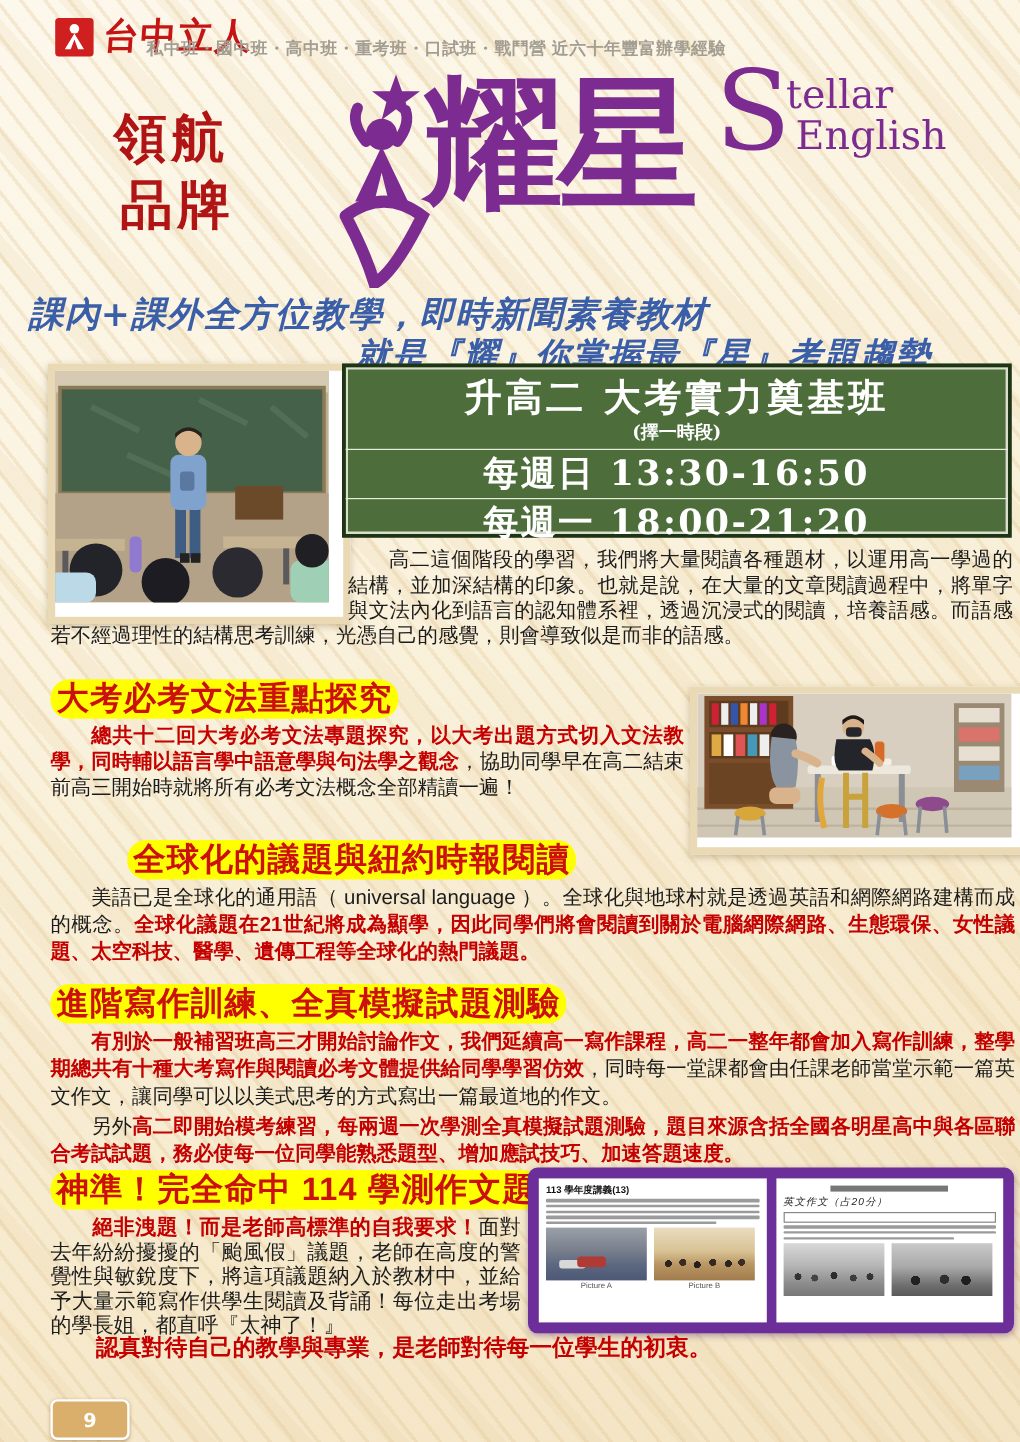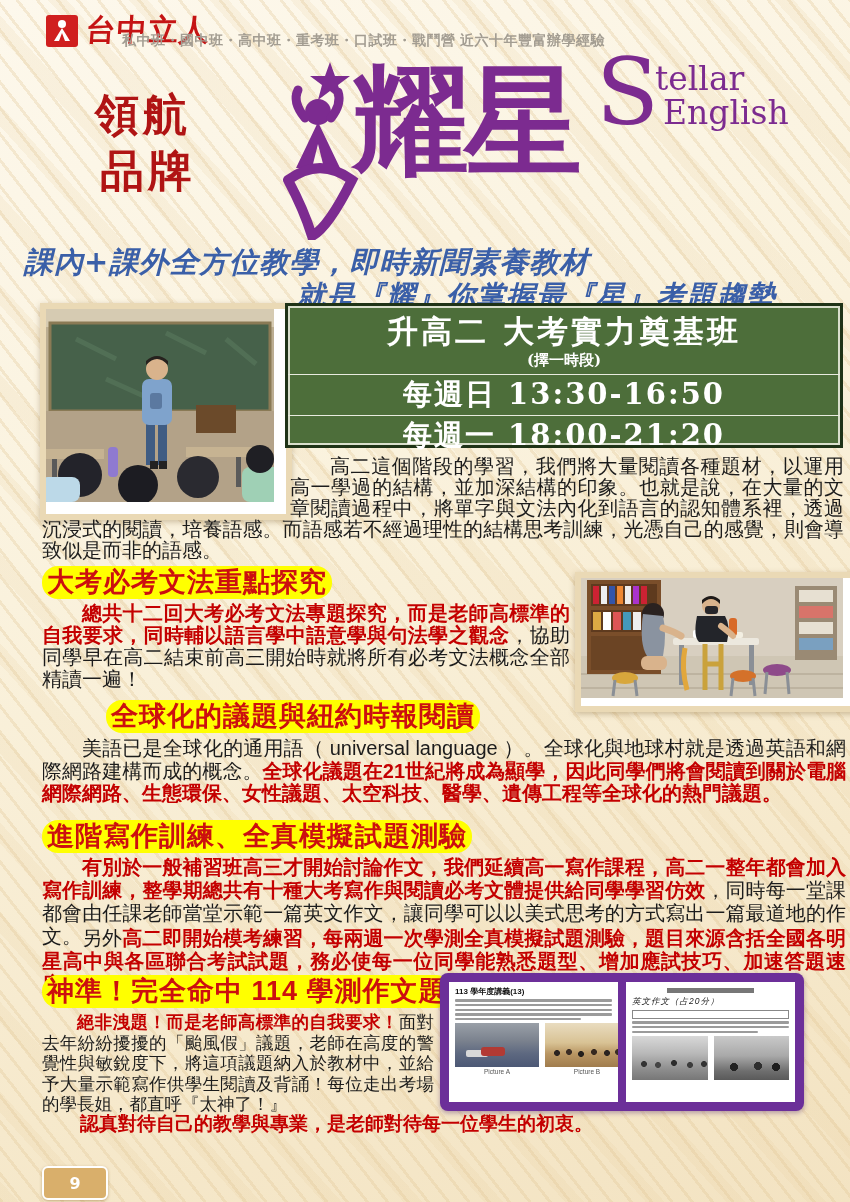--- a/index.html
+++ b/index.html
@@ -44,40 +44,40 @@
   .sched{left:285px;top:303px;width:558px;height:145px;background:#4d6e3a;
     border:3px solid #1f3317;box-shadow:inset 0 0 0 2px #d9dfcc;box-sizing:border-box;
     display:flex;flex-direction:column;color:#fff;font-family:"DejaVu Serif",serif;}
   .sched .r-title{flex:0 0 68px;display:flex;flex-direction:column;align-items:center;justify-content:center;}
   .sched .t1{font-size:31px;font-weight:bold;letter-spacing:3px;}
   .sched .t2{font-size:15px;font-weight:bold;margin-top:-2px;}
   .sched .r-time{flex:1;display:flex;align-items:center;justify-content:center;
     border-top:1px solid #e9ebdf;font-size:29px;font-weight:bold;letter-spacing:2px;}
 
   
-  .para{font-size:20px;line-height:21px;color:#1c1c1c;text-align:justify;}
+  .para{font-size:17px;line-height:21px;color:#1c1c1c;text-align:justify;}
   .intro{left:42px;top:456px;width:802px;text-indent:2em;}
   .wrap-spacer{float:left;width:248px;height:50px;}
   .sec-head{display:inline-block;background:#ffff00;color:#cc0f0f;font-weight:bold;
     font-size:27px;line-height:33px;padding:0 5px;letter-spacing:1px;white-space:nowrap;border-radius:16px;}
   .red-t{color:#c40000;font-weight:bold;}
   .h1p{left:42px;top:566px;}
   .p1{left:42px;top:602px;width:528px;line-height:22px;text-indent:2em;}
   .h2p{left:58px;top:700px;margin-left:48px;}
   .p2{left:42px;top:737px;width:804px;line-height:22.5px;text-indent:2em;}
   .h3p{left:42px;top:820px;}
   .p3a{left:42px;top:856px;width:804px;line-height:23px;text-indent:2em;}
   .p3b{left:42px;top:927px;width:804px;line-height:23px;text-indent:2em;}
   .h4p{left:42px;top:975px;}
   .p4{left:42px;top:1012px;width:392px;font-size:17.5px;line-height:20.5px;text-indent:2em;}
   .closing{left:42px;top:1112px;width:790px;font-size:19px;line-height:23px;
     text-indent:2em;color:#c40000;font-weight:bold;}
 
   
-  .exam-panel{left:440px;top:973px;width:364px;height:138px;background:#6c2f99;
+  .exam-panel{left:440px;top:973px;width:405px;height:138px;background:#6c2f99;
     border-radius:8px;box-sizing:border-box;padding:9px;display:flex;gap:8px;
     box-shadow:0 2px 5px rgba(80,40,110,.4);}
   .exam-page{flex:1;background:#fff;box-sizing:border-box;padding:5px 6px;overflow:hidden;position:relative;}
   .ep-title{font-size:8px;font-weight:bold;color:#111;line-height:10px;}
   .tline{height:2.5px;background:#9b9b9b;margin:2.2px 0;border-radius:1px;}
   .tline.w80{width:80%;}
   .ep-photos{display:flex;gap:6px;margin-top:3px;}
   .ep-ph{width:84px;height:44px;position:relative;}
   .ph-flood{background:linear-gradient(180deg,#9aa0a8 0%,#7b828e 40%,#5d6880 70%,#4c5875 100%);}
   .ph-flood:after{content:"";position:absolute;left:26px;top:24px;width:24px;height:9px;
@@ -184,21 +184,21 @@
     <div class="r-time">每週日 13:30-16:50</div>
     <div class="r-time">每週一 18:00-21:20</div>
   </div>
 
   <div class="abs para intro">
     <span class="wrap-spacer"></span><span>高二這個階段的學習，我們將大量閱讀各種題材，以運用高一學過的結構，並加深結構的印象。也就是說，在大量的文章閱讀過程中，將單字與文法內化到語言的認知體系裡，透過沉浸式的閱讀，培養語感。而語感若不經過理性的結構思考訓練，光憑自己的感覺，則會導致似是而非的語感。</span>
   </div>
 
   <div class="abs h1p"><span class="sec-head">大考必考文法重點探究</span></div>
   <div class="abs para p1">
-    <span class="red-t">總共十二回大考必考文法專題探究，而是老師高標準的自我要求，同時輔以語言學中語意學與句法學之觀念</span><span>，協助同學早在高二結束前高三開始時就將所有必考文法概念全部精讀一遍！</span>
+    <span class="red-t">總共十二回大考必考文法專題探究，以大考出題方式切入文法教學，同時輔以語言學中語意學與句法學之觀念</span><span>，協助同學早在高二結束前高三開始時就將所有必考文法概念全部精讀一遍！</span>
   </div>
 
   <div class="abs tutoring photo-frame">
     <svg width="262" height="120" viewBox="0 0 262 120">
       <rect x="0" y="0" width="262" height="120" fill="#d8cfc0"></rect>
       <rect x="0" y="78" width="262" height="42" fill="#cfc6b4"></rect>
       <path d="M0 96 L262 96 M0 110 L262 110" stroke="#bdb3a0" stroke-width="2"></path>
       <rect x="6" y="2" width="74" height="94" fill="#7a4e2a"></rect>
       <rect x="10" y="6" width="66" height="22" fill="#5e3a1e"></rect>
       <rect x="12" y="8" width="6" height="18" fill="#c23"></rect>

